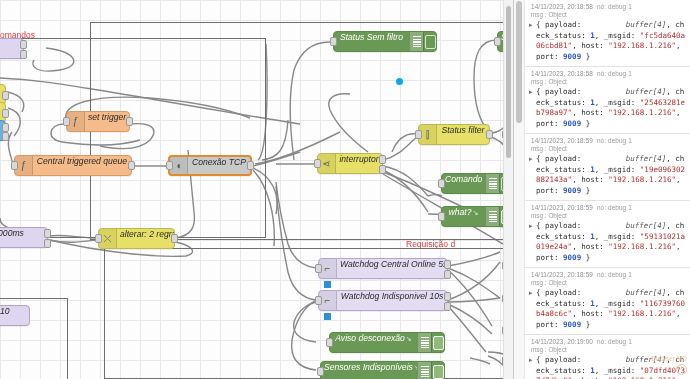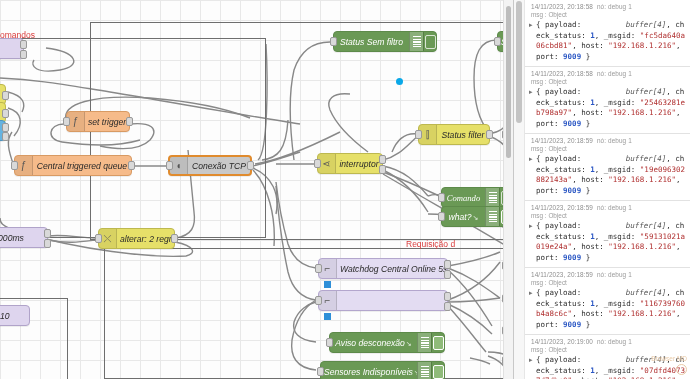--- a/index.html
+++ b/index.html
@@ -48,21 +48,21 @@
   }
 
   
   .node {
     position: absolute;
     box-sizing: border-box;
     height: 21px;
     border-radius: 4px;
     border: 1px solid #999;
     display: flex;
-    align-items: center;
+    align-items: flex-start;
     font-size: 8.6px;
     font-style: italic;
     color: #2a2a2a;
     white-space: nowrap;
     box-shadow: 0 1px 0 rgba(0,0,0,.06);
   }
   .node .lbl {
     flex: 1;
     text-align: center;
     padding: 0 3px;
@@ -420,21 +420,21 @@
     </div>
 
     <div class="node yellow" style="left:317px; top:153px; width:66px;">
       <span class="nicon">⋖</span>
       <span class="lbl">interruptor</span>
       <span class="port in" style="top:5px;"></span>
       <span class="port out" style="top:1px;"></span>
       <span class="port out" style="top:11px;"></span>
     </div>
 
-    <div class="node green" style="left:441px; top:187px; width:72px;font-family:Liberation Serif, serif;">
+    <div class="node green" style="left:441px; top:173px; width:72px;">
       <span class="lbl">Comando</span>
       <span class="dbars">
           <i></i>
         </span>
       <span class="dtoggle">
           <b></b>
         </span>
       <span class="port in" style="top:5px;"></span>
     </div>
 
@@ -455,20 +455,21 @@
       <span class="nicon">⌐</span>
       <span class="lbl">Watchdog Central Online 5s</span>
       <span class="port in" style="top:5px;"></span>
       <span class="port out" style="top:1px;"></span>
       <span class="port out" style="top:11px;"></span>
     </div>
     <span class="statussq" style="left:324px; top:281px;"></span>
 
     <div class="node lilac" style="left:318px; top:290px; width:130px;">
       <span class="nicon">⌐</span>
+      <span class="lbl">Watchdog Indisponivel 10s</span>
       <span class="port in" style="top:5px;"></span>
       <span class="port out" style="top:1px;"></span>
       <span class="port out" style="top:11px;"></span>
     </div>
     <span class="statussq" style="left:324px; top:313px;"></span>
 
     <div class="node green" style="left:329px; top:332px; width:116px;">
       <span class="lbl">
         <span>Aviso desconexão</span><span class="arrowmark">↘</span>
       </span>

